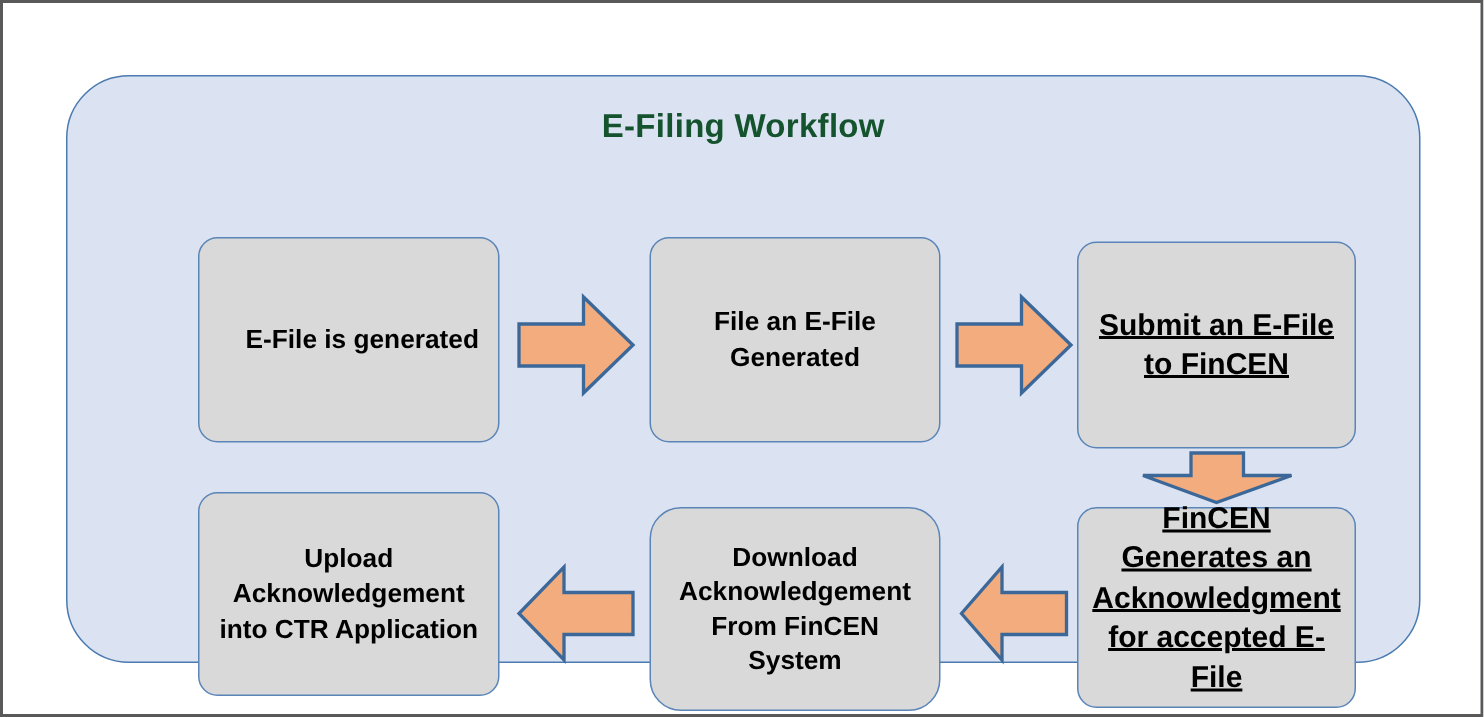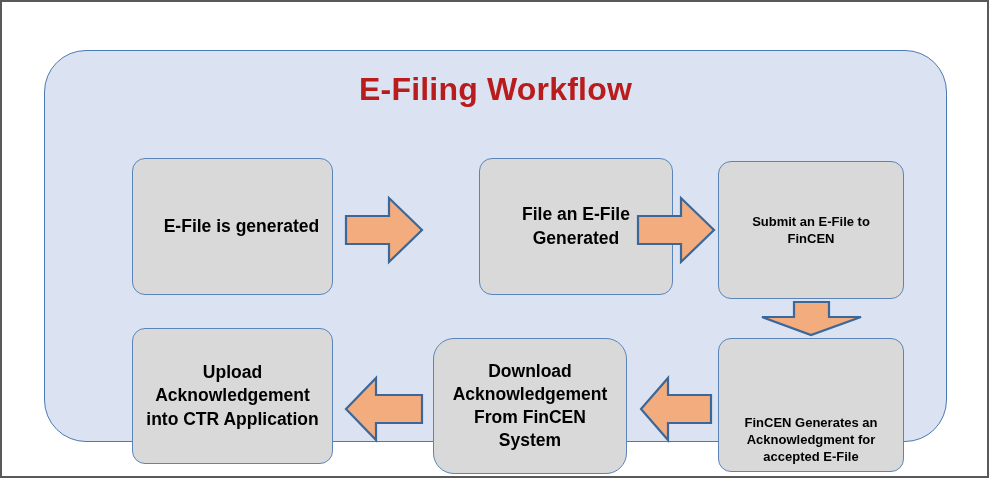--- a/index.html
+++ b/index.html
@@ -31,23 +31,23 @@
     border: 1.5px solid #4a7ab0;
     border-radius: 42px;
   }
 
   #workflow-title {
     position: absolute;
     left: 0;
     top: 20px;
     width: 100%;
     text-align: center;
-    font-size: 32px;
+    font-size: 22px;
     font-weight: bold;
-    color: #b91c1c;
+    color: #14532d;
     letter-spacing: 0.2px;
   }
 
   
   .process-box {
     position: absolute;
     background: #d9d9d9;
     border: 1.3px solid #5b85b8;
     border-radius: 13px;
     display: flex;
@@ -55,29 +55,29 @@
     justify-content: center;
     text-align: center;
     font-size: 17.5px;
     font-weight: bold;
     color: #000000;
     line-height: 1.32;
     padding: 6px 10px;
   }
 
   .box-r1c1 { left: 87px;  top: 107px; width: 201px; height: 137px; padding-left: 28px; }
-  .box-r1c2 { left: 388px; top: 107px; width: 194px; height: 137px; margin-left: 46px; }
+  .box-r1c2 { left: 388px; top: 107px; width: 194px; height: 137px; }
   .box-r1c3 { left: 673px; top: 110px; width: 186px; height: 138px; }
 
   .box-r2c1 { left: 87px;  top: 277px; width: 201px; height: 136px; }
   .box-r2c2 { left: 388px; top: 287px; width: 194px; height: 136px; border-radius: 21px; }
   .box-r2c3 { left: 673px; top: 287px; width: 186px; height: 134px; align-items: flex-end; }
 
   .box-r1c3 .box-text,
-  .box-r2c3 .box-text { font-size: 13px; }
+  .box-r2c3 .box-text { font-size: 20px; text-decoration: underline; }
 
   
   .arrow {
     position: absolute;
     display: block;
   }
   .arrow svg { display: block; width: 100%; height: 100%; overflow: visible; }
   .arrow .arrow-shape {
     fill: #f3ac7d;
     stroke: #3b6898;

